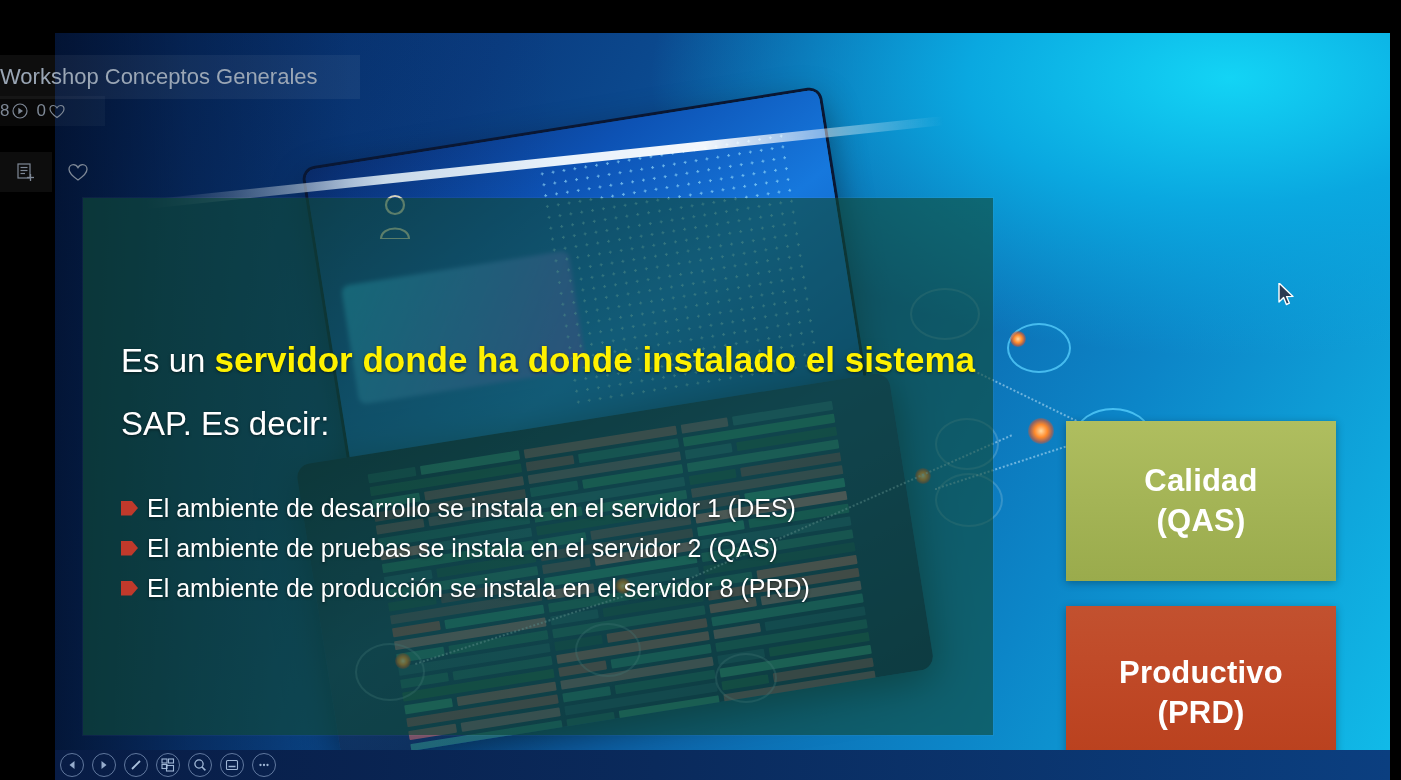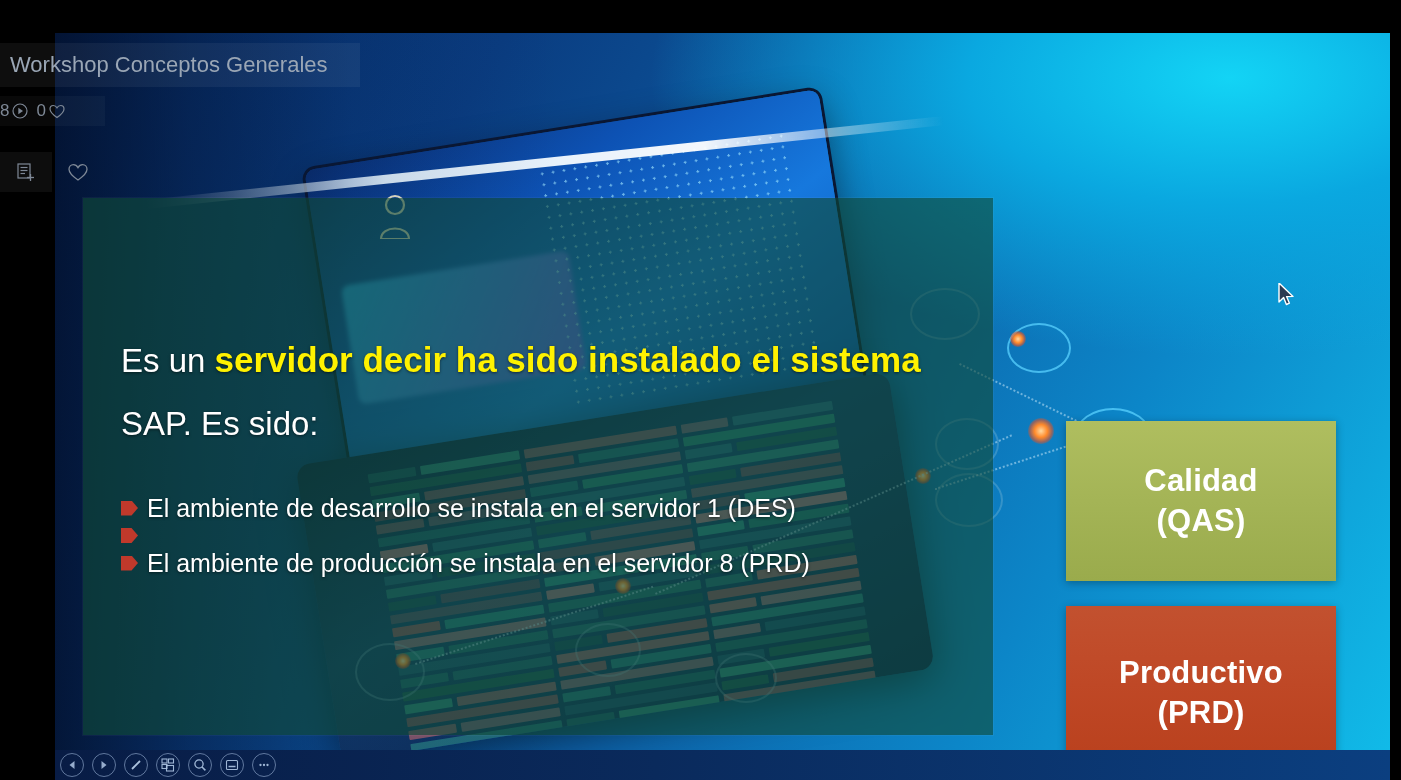--- a/index.html
+++ b/index.html
@@ -285,27 +285,27 @@
   .chrome-right {
     position: absolute;
     left: 1390px; top: 0;
     width: 11px; height: 780px;
     background: #000000;
   }
 
   .vid-title {
     position: absolute;
     left: 0;
-    top: 43px;
+    top: 55px;
     width: 360px;
     height: 44px;
     background: rgba(255,255,255,0.055);
     display: flex;
     align-items: center;
-    padding-left: 10px;
+    padding-left: 0;
     box-sizing: border-box;
     color: #9aa6b5;
     font-size: 22px;
     font-weight: 400;
     white-space: nowrap;
   }
 
   .stat-row {
     position: absolute;
     left: 0;
@@ -553,30 +553,31 @@
       <div class="dotted-line" style="left:600px; top:560px; width:390px; transform: rotate(-24deg);"></div>
       <div class="dotted-line" style="left:360px; top:630px; width:250px; transform: rotate(-18deg);"></div>
       <div class="dotted-line" style="left:905px; top:330px; width:130px; transform: rotate(26deg);"></div>
       <div class="dotted-line" style="left:880px; top:455px; width:140px; transform: rotate(-18deg);"></div>
     </div>
 
     <div class="green-panel"></div>
 
 
     <div class="body-text">
-      <span>Es un </span><span class="hl">servidor decir ha sido instalado el sistema</span><span> SAP. Es sido:</span>
+      <span>Es un </span><span class="hl">servidor donde ha donde instalado el sistema</span><span> SAP. Es decir:</span>
     </div>
 
     <ul class="bullets" id="bulletList">
         <li>
           <span class="bul-marker"></span>
           <span>El ambiente de desarrollo se instala en el servidor 1 (DES)</span>
         </li>
         <li>
           <span class="bul-marker"></span>
+          <span>El ambiente de pruebas se instala en el servidor 2 (QAS)</span>
         </li>
         <li>
           <span class="bul-marker"></span>
           <span>El ambiente de producción se instala en el servidor 8 (PRD)</span>
         </li>
       </ul>
 
     <div class="env-box env-prd">
       <span><span>Productivo</span><br><span>(PRD)</span></span>
     </div>

